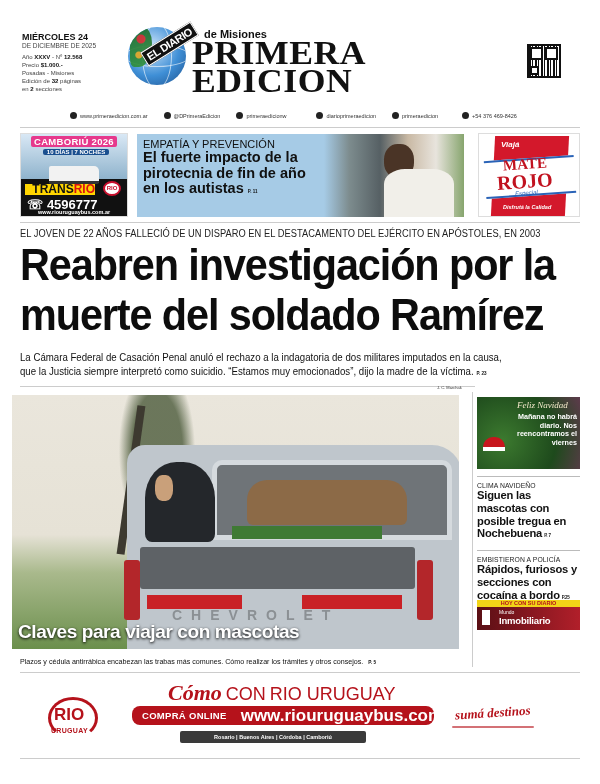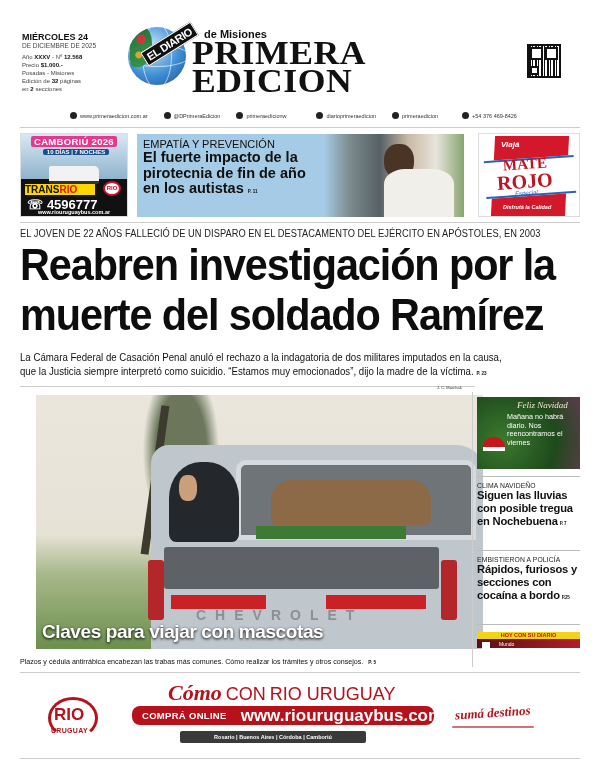--- a/index.html
+++ b/index.html
@@ -25,21 +25,21 @@
 
 .social{left:70px;top:112px;display:flex;gap:16px;font-size:5.5px;color:#333;align-items:center}
 .social span.it{display:flex;align-items:center;gap:3px}
 .social .ic{width:7px;height:7px;border-radius:50%;background:#222;display:inline-block}
 .rule{height:1px;background:#ccc;left:20px;width:560px}
 
 .ad-camb{left:20px;top:133px;width:108px;height:84px;background:linear-gradient(#d9e8f5,#8fb3cc 55%,#111 55%);overflow:hidden;border:1px solid #ddd}
 .ad-camb .t1{position:absolute;left:10px;top:2px;right:10px;background:#e6398c;color:#fff;font-weight:bold;font-size:9.5px;text-align:center;border-radius:2px;letter-spacing:.3px}
 .ad-camb .t2{position:absolute;left:22px;top:15px;right:18px;background:#1a4f8f;color:#fff;font-weight:bold;font-size:6px;text-align:center;border-radius:2px}
 .ad-camb .bus{position:absolute;left:28px;top:32px;width:50px;height:18px;background:#f2f2f2;border-radius:2px 5px 2px 2px;border-bottom:3px solid #333}
-.ad-camb .trans{position:absolute;left:4px;top:50px;width:70px;height:11px;background:#ffd500;color:#111;font-size:10px;font-weight:bold;text-align:left;line-height:11px}
+.ad-camb .trans{position:absolute;left:4px;top:50px;width:70px;height:11px;background:#ffd500;color:#111;font-size:12px;font-weight:bold;text-align:right;line-height:11px}
 .ad-camb .trans i{color:#d11;font-style:normal}
 .ad-camb .rio{position:absolute;right:6px;top:47px;width:18px;height:15px;border-radius:50%;background:#fff;border:2px solid #c8102e;color:#c8102e;font-size:6px;font-weight:bold;text-align:center;line-height:11px}
 .ad-camb .ph{position:absolute;left:6px;top:63px;color:#fff;font-weight:bold;font-size:13px}
 .ad-camb .url{position:absolute;left:0;right:0;bottom:1px;color:#fff;font-size:5.5px;text-align:center;font-weight:bold}
 .promo{left:137px;top:134px;width:327px;height:83px;background:#a6cbe6;overflow:hidden}
 .promo .kick{position:absolute;left:6px;top:4px;font-size:11px;color:#111}
 .promo .hd{position:absolute;left:6px;top:16px;width:170px;font-size:14.5px;font-weight:bold;line-height:15.5px;color:#111}
 .promo .pg{font-size:4.5px;margin-left:4px;font-weight:bold}
 .promo .photo{position:absolute;right:0;top:0;width:140px;height:83px;background:linear-gradient(90deg,#a6cbe6 0,#7d8c8e 18%,#566064 40%,#c9b9a4 60%,#e8e4dd 80%,#87a56e)}
 .promo .head{position:absolute;right:50px;top:10px;width:30px;height:34px;border-radius:45%;background:#4a3426}
@@ -51,21 +51,21 @@
 .ad-mate .m1{position:absolute;left:24px;top:22px;color:#c1121f;font-family:"Liberation Serif",serif;font-weight:bold;font-size:15px;transform:rotate(-4deg)}
 .ad-mate .m2{position:absolute;left:18px;top:36px;color:#c1121f;font-family:"Liberation Serif",serif;font-weight:bold;font-size:20px;transform:rotate(-4deg)}
 .ad-mate .esp{position:absolute;left:36px;top:56px;color:#2a63b7;font-style:italic;font-size:6px;transform:rotate(-4deg)}
 .ad-mate .dis{position:absolute;left:24px;top:70px;color:#fff;font-size:5.5px;font-style:italic;font-weight:bold}
 
 .kicker{left:20px;top:228px;font-size:10px;color:#222;letter-spacing:.05px;transform:scaleX(.93);transform-origin:left;white-space:nowrap}
 .hl{left:20px;top:240px;width:570px;font-size:45px;font-weight:bold;line-height:50px;letter-spacing:-1.2px;color:#0d0d0d;transform:scaleX(.92);transform-origin:left;white-space:nowrap}
 .deck{left:20px;top:350px;width:570px;font-size:10.5px;line-height:14px;color:#111;transform:scaleX(.92);transform-origin:left;white-space:nowrap}
 .pgref{font-size:5px;font-weight:bold;margin-left:3px}
 
-.photo-main{left:36px;top:395px;width:447px;height:254px;overflow:hidden;background:linear-gradient(#eae6dc 0,#e6e2d6 55%,#a9b98c 70%,#6b8f4c 100%)}
+.photo-main{left:12px;top:395px;width:447px;height:254px;overflow:hidden;background:linear-gradient(#eae6dc 0,#e6e2d6 55%,#a9b98c 70%,#6b8f4c 100%)}
 .photo-main .tree{position:absolute;left:100px;top:0;width:90px;height:160px;background:radial-gradient(ellipse at 50% 35%,#4c5b3b 0 40%,transparent 60%);opacity:.8}
 .photo-main .trunk{position:absolute;left:115px;top:10px;width:8px;height:150px;background:#3d3a30;transform:rotate(8deg)}
 .photo-main .truck{position:absolute;left:115px;top:50px;width:335px;height:210px;background:#bfc6cc;border-radius:18px 30px 0 0}
 .photo-main .cab{position:absolute;left:200px;top:65px;width:240px;height:80px;background:#6f7478;border-radius:10px 10px 0 0;border:5px solid #d5dade}
 .photo-main .gate{position:absolute;left:128px;top:152px;width:275px;height:42px;background:#5e6266;border-radius:3px}
 .photo-main .stripe1{position:absolute;left:135px;top:200px;width:95px;height:14px;background:#c92126}
 .photo-main .stripe2{position:absolute;left:290px;top:200px;width:100px;height:14px;background:#c92126}
 .photo-main .chev{position:absolute;left:160px;top:212px;font-size:14px;letter-spacing:9px;color:#8b9094;font-weight:bold}
 .photo-main .tl{position:absolute;left:112px;top:165px;width:16px;height:60px;background:#b3262a;border-radius:3px}
 .photo-main .tr{position:absolute;left:405px;top:165px;width:16px;height:60px;background:#b3262a;border-radius:3px}
@@ -73,26 +73,26 @@
 .photo-main .dogface{position:absolute;left:143px;top:80px;width:18px;height:26px;background:#c9a07a;border-radius:40%}
 .photo-main .saddle{position:absolute;left:235px;top:85px;width:160px;height:45px;background:#8c6a47;border-radius:20px 20px 6px 6px}
 .photo-main .box{position:absolute;left:220px;top:131px;width:150px;height:13px;background:#3f7a34}
 .photo-main .caption{position:absolute;left:6px;bottom:6px;color:#fff;font-weight:bold;font-size:19px;letter-spacing:-.4px;text-shadow:0 1px 3px #000}
 .credit{left:437px;top:385px;font-size:4px;color:#333}
 .photo-deck{left:20px;top:657px;font-size:7.5px;color:#111;white-space:nowrap;transform:scaleX(.95);transform-origin:left}
 
 .sb{left:477px;width:105px}
 .xmas{left:477px;top:397px;width:103px;height:72px;background:radial-gradient(circle at 25% 60%,#3c7a2f,#1e4a1c 60%,#5e3a4c);overflow:hidden}
 .xmas .fn{position:absolute;left:40px;top:3px;color:#f2e7c9;font-family:"Liberation Serif",serif;font-style:italic;font-size:9px}
-.xmas .msg{position:absolute;left:30px;top:16px;width:70px;color:#fff;font-weight:normal;font-size:7.2px;line-height:8.6px;text-align:left}
+.xmas .msg{position:absolute;left:30px;top:16px;width:70px;color:#fff;font-weight:bold;font-size:7.2px;line-height:8.6px;text-align:right}
 .xmas .hat{position:absolute;left:6px;top:40px;width:22px;height:14px;background:#c7161d;border-radius:10px 10px 0 0;border-bottom:4px solid #fff}
 .sb-kick{font-size:6.8px;color:#222;letter-spacing:.1px}
 .sb-hd{font-size:11.2px;line-height:12.8px;color:#111;font-weight:bold;letter-spacing:-.2px}
 .sb-pg{font-size:4.5px;font-weight:bold;margin-left:2px}
-.hoy{left:477px;top:632px;width:103px;height:16px;background:linear-gradient(90deg,#5a0f15,#b11f2a)}
+.hoy{left:477px;top:600px;width:103px;height:30px;background:linear-gradient(90deg,#5a0f15,#b11f2a)}
 .hoy .bar{position:absolute;left:0;right:0;top:0;height:7px;background:#f2d417;color:#b5121b;font-size:5.5px;font-weight:bold;text-align:center;line-height:7px}
 .hoy .door{position:absolute;left:5px;top:10px;width:8px;height:15px;background:#fff}
 .hoy .mundo{position:absolute;left:22px;top:9px;color:#fff;font-size:5px}
 .hoy .inmo{position:absolute;left:22px;top:15px;color:#fff;font-size:9.5px;font-weight:bold;letter-spacing:-.2px}
 
 .rio-logo{left:48px;top:697px;width:50px;height:46px}
 .rio-logo .arc{position:absolute;left:0;top:0;width:50px;height:42px;border:3px solid #b5121b;border-bottom-color:transparent;border-radius:50%}
 .rio-logo .t{position:absolute;left:6px;top:8px;color:#b5121b;font-weight:bold;font-size:17px}
 .rio-logo .u{position:absolute;left:3px;top:30px;color:#b5121b;font-weight:bold;font-size:7px;letter-spacing:.3px}
 .viaja{left:168px;top:680px;font-size:20px;color:#b5121b;white-space:nowrap}
@@ -223,21 +223,21 @@
 
 <div class="abs" style="left:472px;top:392px;width:1px;height:275px;background:#ccc"></div>
 <div class="abs xmas">
   <div class="fn">Feliz Navidad</div>
   <div class="msg">Mañana no habrá diario. Nos reencontramos el viernes</div>
   <div class="hat"></div>
 </div>
 <div class="abs rule" style="left:477px;width:103px;top:476px;background:#bbb"></div>
 <div class="abs sb" style="top:482px">
   <div class="sb-kick">CLIMA NAVIDEÑO</div>
-  <div class="sb-hd"><span>Siguen las lluvias con posible tregua en Nochebuena</span><span class="sb-pg">P. 7</span></div>
+  <div class="sb-hd"><span>Siguen las mascotas con posible tregua en Nochebuena</span><span class="sb-pg">P. 7</span></div>
 </div>
 <div class="abs rule" style="left:477px;width:103px;top:550px;background:#bbb"></div>
 <div class="abs sb" style="top:556px">
   <div class="sb-kick">EMBISTIERON A POLICÍA</div>
   <div class="sb-hd"><span>Rápidos, furiosos y secciones con cocaína a bordo</span><span class="sb-pg">P.25</span></div>
 </div>
 <div class="abs rule" style="left:477px;width:103px;top:624px;background:#bbb"></div>
 <div class="abs hoy">
   <div class="bar">HOY CON SU DIARIO</div>
   <div class="door"></div>

